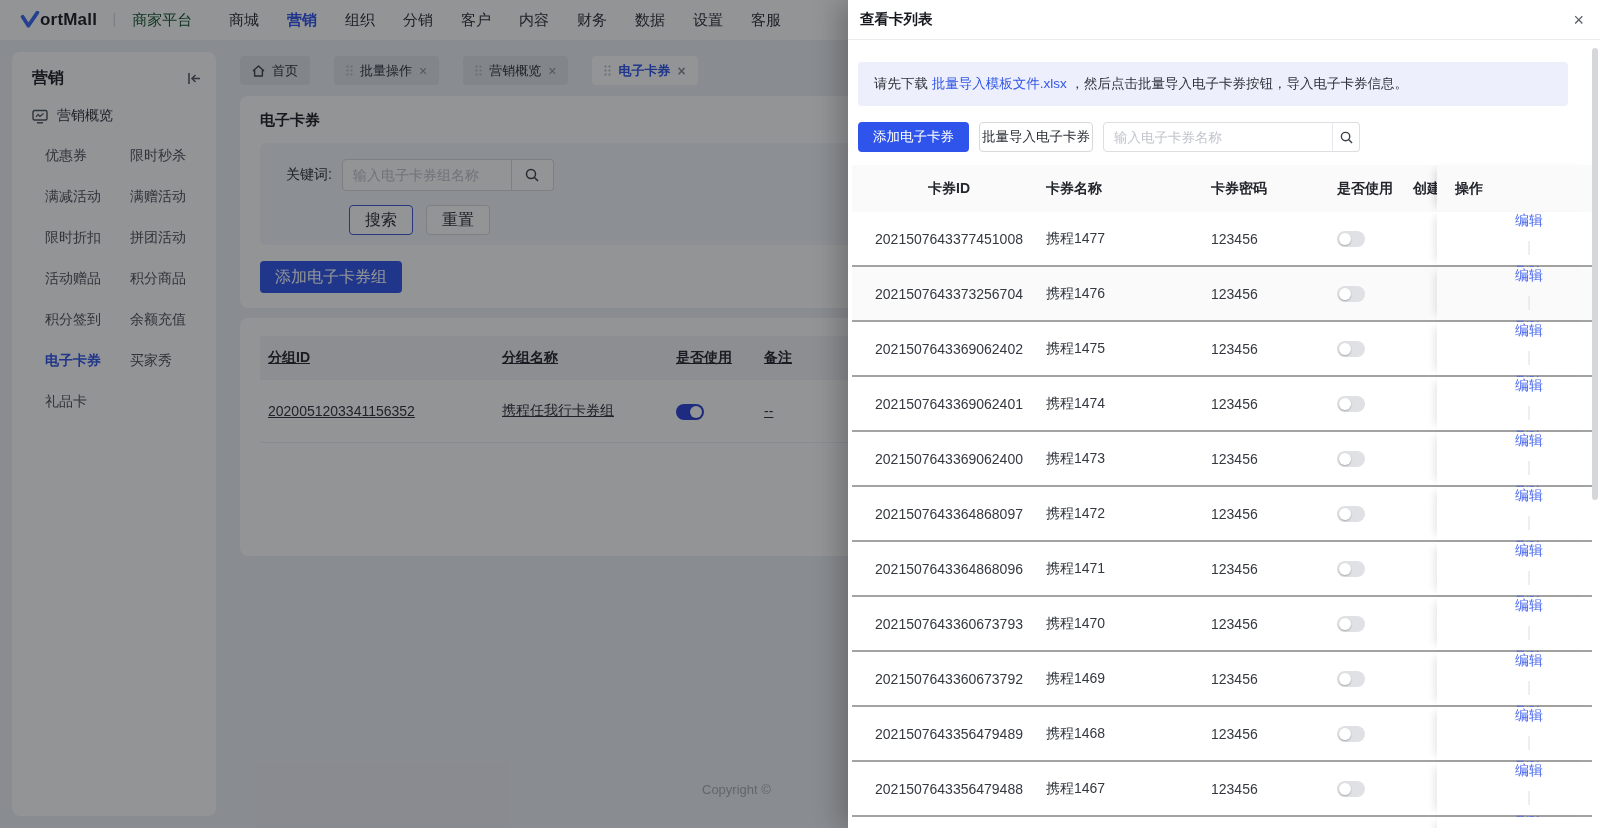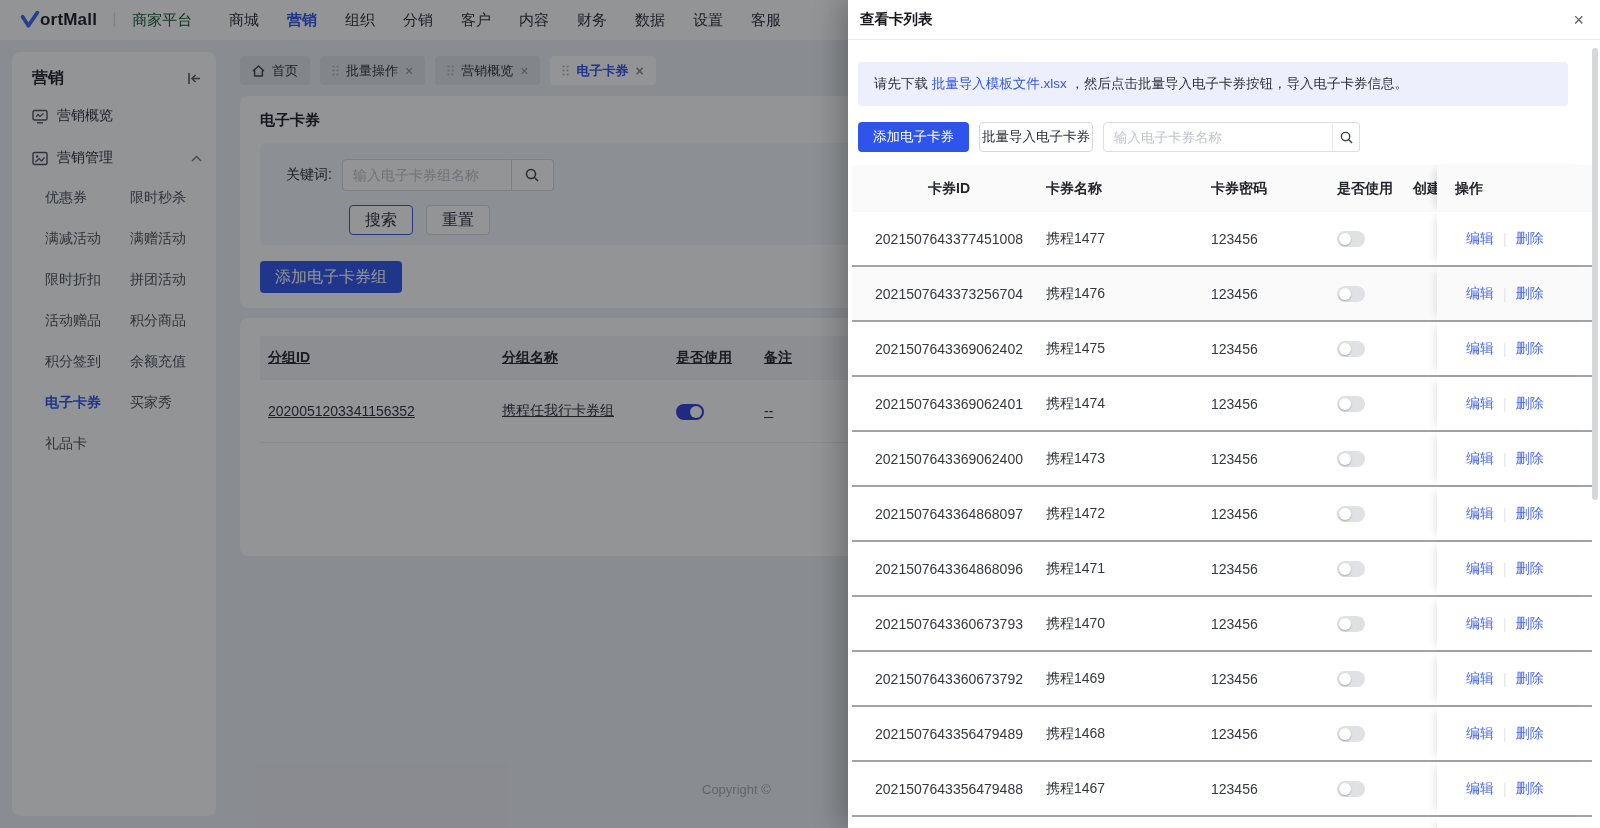--- a/index.html
+++ b/index.html
@@ -20,21 +20,21 @@
   .sidebar{position:absolute;left:12px;top:52px;width:204px;height:764px;background:#fff;border-radius:8px;z-index:1;box-sizing:border-box;}
   .side-head{display:flex;align-items:center;justify-content:space-between;padding:16px 14px 6px 20px;}
   .side-title{font-size:16px;font-weight:bold;color:#1c1f24;}
   .side-item{display:flex;align-items:center;gap:9px;padding:12px 14px 12px 20px;font-size:14px;color:#2b2f36;cursor:pointer;}
   .side-item .grow{flex:1;}
   .side-sub{display:grid;grid-template-columns:85px auto;row-gap:23px;padding:10px 0 0 33px;font-size:14px;color:#4c5158;}
   .side-sub span{cursor:pointer;}
   .side-sub .active{color:#2f54eb;font-weight:600;}
 
   
-  .tabbar{position:absolute;left:240px;top:56px;display:flex;gap:10px;z-index:1;}
+  .tabbar{position:absolute;left:240px;top:56px;display:flex;gap:24px;z-index:1;}
   .tab{height:29px;display:inline-flex;align-items:center;gap:7px;padding:0 12px;background:#e2e4e9;border-radius:4px;font-size:13px;color:#2b2f36;cursor:pointer;white-space:nowrap;}
   .tab.active{background:#fff;color:#2f54eb;font-weight:600;}
   .tab .tclose{color:#8a9099;font-size:14px;line-height:1;}
 
   
   .card{background:#fff;border-radius:8px;box-sizing:border-box;z-index:1;}
   .card1{position:absolute;left:240px;top:96px;width:1336px;height:212px;padding:15px 20px;}
   .page-title{font-size:15px;font-weight:bold;color:#1c1f24;}
   .search-panel{margin-top:13px;background:#f5f6f9;border-radius:6px;padding:16px 0 16px 26px;box-sizing:border-box;height:102px;}
   .sp-row{display:flex;align-items:center;}
@@ -79,21 +79,21 @@
   .tb-in::placeholder{color:#c0c4cc;}
   .tb-sq{width:28px;height:30px;border:1px solid #dcdee2;border-left:1px solid #e6e8ec;border-radius:0 4px 4px 0;background:#fff;display:flex;align-items:center;justify-content:center;cursor:pointer;box-sizing:border-box;margin-left:-1px;}
 
   .d-table{position:relative;margin:13px 0 0 4px;width:740px;}
   .d-thead{display:flex;align-items:center;height:47px;background:#fafafa;font-size:14px;font-weight:bold;color:#23262d;position:relative;}
   .dc{padding-left:14px;box-sizing:border-box;white-space:nowrap;overflow:hidden;}
   .dc1{width:180px;text-align:center;} .dc2{width:165px;} .dc3{width:126px;} .dc4{width:76px;} .dc5{flex:1;}
   .d-acth{position:absolute;right:0;top:0;height:47px;width:155px;background:#fafafa;box-shadow:-7px 0 8px -5px rgba(0,0,0,.14);display:flex;align-items:center;padding-left:18px;box-sizing:border-box;}
   .d-row{display:flex;align-items:center;height:53px;border-bottom:2px solid #a3a3a3;font-size:14px;color:#34383f;position:relative;background:#fff;}
   .d-row.hl{background:#fafafa;}
-  .d-row .act{position:absolute;right:0;top:0;bottom:0;width:155px;background:#fff;box-shadow:-7px 0 8px -5px rgba(0,0,0,.11);display:flex;align-items:center;gap:9px;padding-left:29px;box-sizing:border-box;}
+  .d-row .act{position:absolute;right:0;top:0;bottom:0;width:155px;background:#fff;box-shadow:-7px 0 8px -5px rgba(0,0,0,.11);display:flex;align-items:center;gap:9px;padding-left:29px;box-sizing:border-box;flex-direction:column;}
   .d-row.hl .act{background:#fafafa;}
   .d-row.partial{height:36px;border-bottom:none;}
   .link{color:#4a68ee;cursor:pointer;}
   .act-sep{color:#e2e4e8;}
   .scrollbar{position:absolute;right:2px;top:48px;width:6px;height:452px;border-radius:3px;background:#d5d7db;z-index:7;cursor:pointer;}
 
   .icon-svg{display:block;}
 </style>
 </head>
 <body>
@@ -130,31 +130,20 @@
       <polyline points="8.5,3 5,6.5 8.5,10" fill="none" stroke="#555b63" stroke-width="1.6"></polyline>
     </svg>
   </div>
   <div class="side-item">
     <svg class="icon-svg" width="16" height="15" viewBox="0 0 16 15">
       <rect x="1" y="1.5" width="14" height="9.5" rx="1.5" fill="none" stroke="#4c5158" stroke-width="1.4"></rect>
       <polyline points="4,8 6,5.5 8,7.5 11.5,4.5" fill="none" stroke="#4c5158" stroke-width="1.2"></polyline>
       <line x1="5" y1="13.8" x2="11" y2="13.8" stroke="#4c5158" stroke-width="1.4"></line>
     </svg>
     <span>营销概览</span>
-  </div>
-  <div class="side-item">
-    <svg class="icon-svg" width="16" height="15" viewBox="0 0 16 15">
-      <rect x="1" y="1.5" width="14" height="12" rx="1.5" fill="none" stroke="#4c5158" stroke-width="1.4"></rect>
-      <circle cx="5.2" cy="5.5" r="1.2" fill="#4c5158"></circle>
-      <polyline points="3.5,11 7,7.5 9.5,10 12.5,6.5" fill="none" stroke="#4c5158" stroke-width="1.2"></polyline>
-    </svg>
-    <span class="grow">营销管理</span>
-    <svg class="icon-svg" width="11" height="7" viewBox="0 0 11 7">
-      <polyline points="1,6 5.5,1.5 10,6" fill="none" stroke="#7b8089" stroke-width="1.5"></polyline>
-    </svg>
   </div>
   <div class="side-sub">
     <span>优惠券</span>
     <span>限时秒杀</span>
     <span>满减活动</span>
     <span>满赠活动</span>
     <span>限时折扣</span>
     <span>拼团活动</span>
     <span>活动赠品</span>
     <span>积分商品</span>

